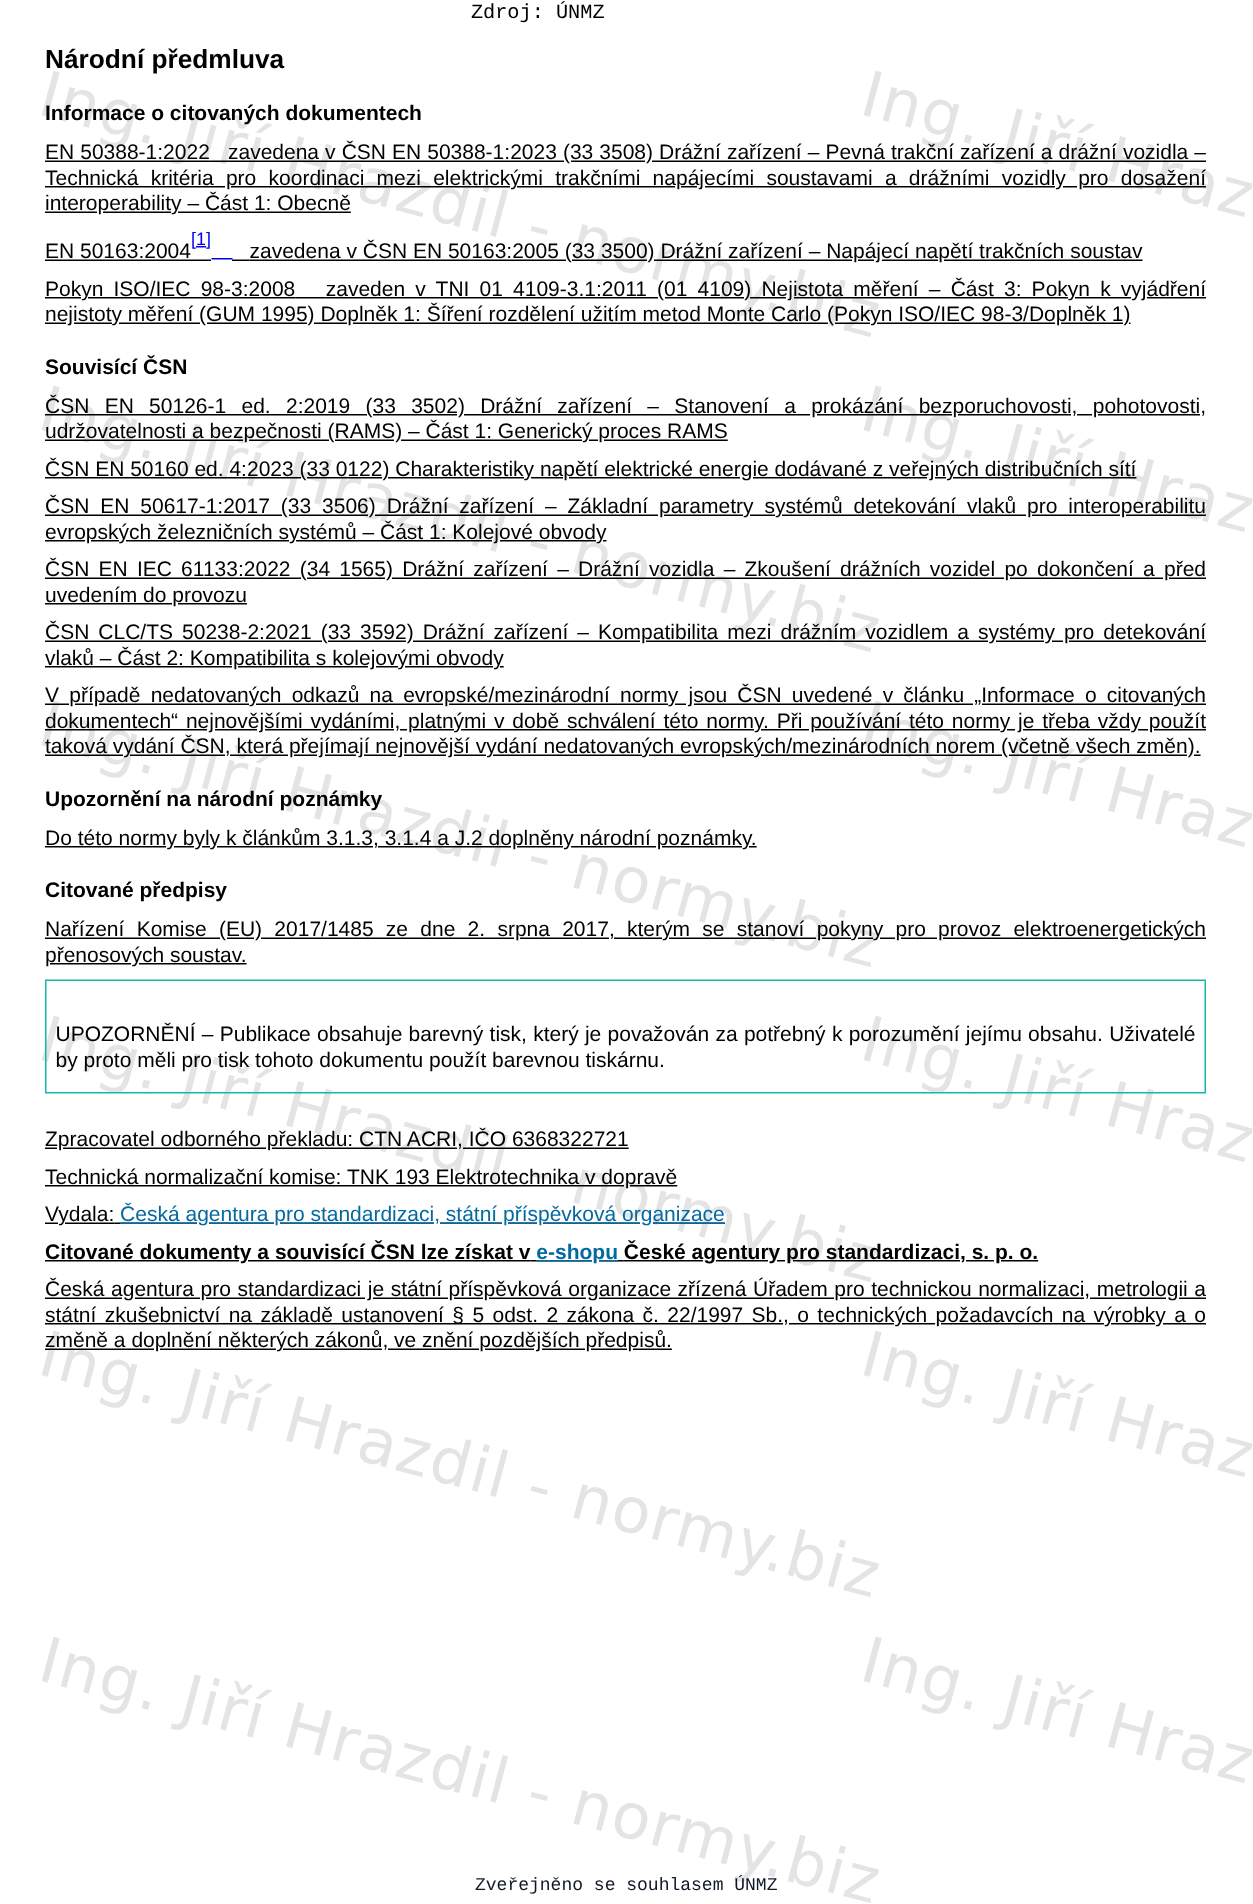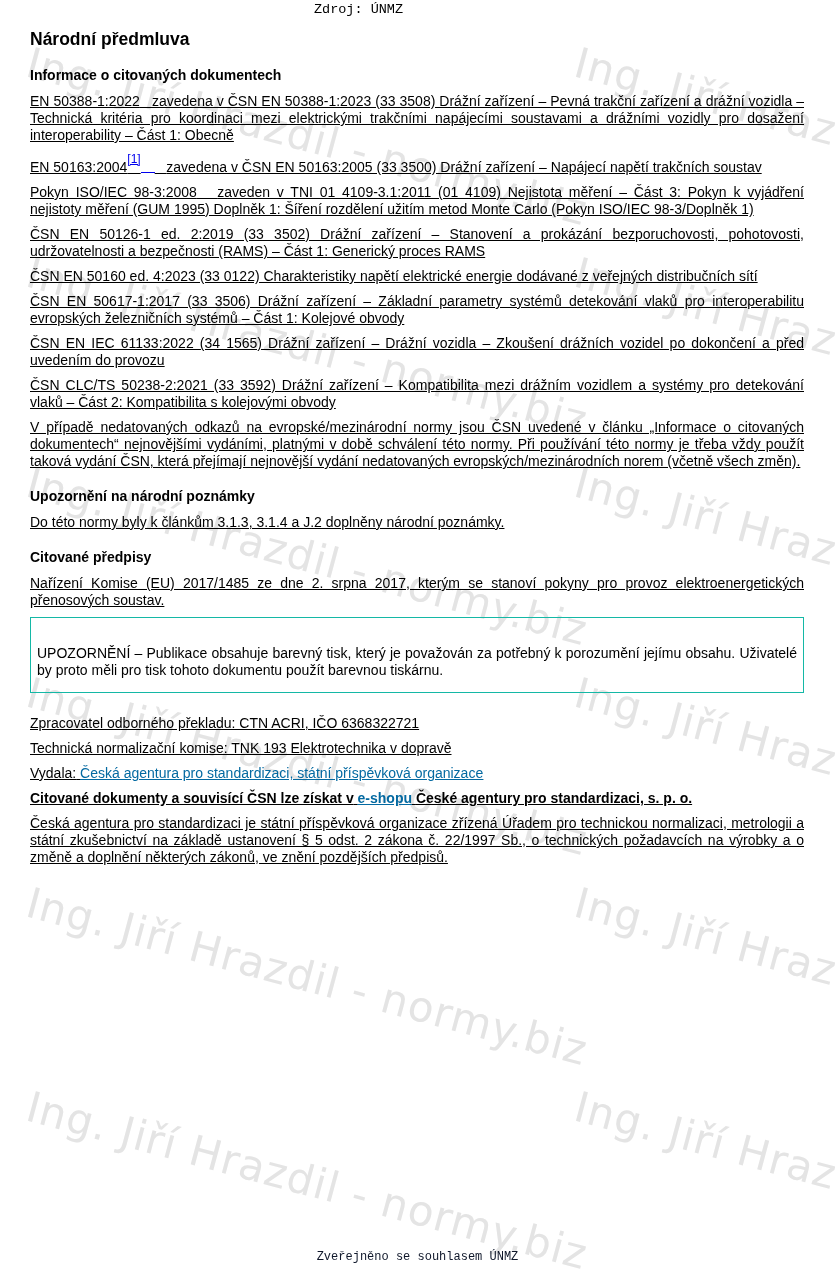--- a/index.html
+++ b/index.html
@@ -69,20 +69,21 @@
   <p>
     <span>EN 50388-1:2022</span>&nbsp;&nbsp;&nbsp;<span>zavedena v ČSN EN 50388-1:2023 (33 3508) Drážní zařízení – Pevná trakční zařízení a drážní vozidla – Technická kritéria pro koordinaci mezi elektrickými trakčními napájecími soustavami a drážními vozidly pro dosažení interoperability – Část 1: Obecně</span>
   </p>
   <p style="margin-top:14px;">
     <span>EN 50163:2004</span><sup class="fn"><a href="#">[1]</a></sup><span class="fn-tail"></span>&nbsp;&nbsp;&nbsp;<span>zavedena v ČSN EN 50163:2005 (33 3500) Drážní zařízení – Napájecí napětí trakčních soustav</span>
   </p>
   <p>
     <span>Pokyn ISO/IEC 98-3:2008</span>&nbsp;&nbsp;&nbsp;<span>zaveden v TNI 01 4109-3.1:2011 (01 4109) Nejistota měření – Část 3: Pokyn k vyjádření nejistoty měření (GUM 1995) Doplněk 1: Šíření rozdělení užitím metod Monte Carlo (Pokyn ISO/IEC 98-3/Doplněk 1)</span>
   </p>
 
+  <h2>Souvisící ČSN</h2>
   <p>ČSN EN 50126-1 ed. 2:2019 (33 3502)  Drážní zařízení – Stanovení a prokázání bezporuchovosti, pohotovosti, udržovatelnosti a bezpečnosti (RAMS) – Část 1: Generický proces RAMS</p>
   <p>ČSN EN 50160 ed. 4:2023 (33 0122)  Charakteristiky napětí elektrické energie dodávané z veřejných distribučních sítí</p>
   <p>ČSN EN 50617-1:2017 (33 3506) Drážní zařízení – Základní parametry systémů detekování vlaků pro interoperabilitu evropských železničních systémů – Část 1: Kolejové obvody</p>
   <p>ČSN EN IEC 61133:2022 (34 1565)  Drážní zařízení – Drážní vozidla – Zkoušení drážních vozidel po dokončení a před uvedením do provozu</p>
   <p>ČSN CLC/TS 50238-2:2021 (33 3592)  Drážní zařízení – Kompatibilita mezi drážním vozidlem a systémy pro detekování vlaků – Část 2: Kompatibilita s kolejovými obvody</p>
 
   <p>V případě nedatovaných odkazů na evropské/mezinárodní normy jsou ČSN uvedené v článku „Informace o citovaných dokumentech“ nejnovějšími vydáními, platnými v době schválení této normy. Při používání této normy je třeba vždy použít taková vydání ČSN, která přejímají nejnovější vydání nedatovaných evropských/mezinárodních norem (včetně všech změn).</p>
 
   <h2>Upozornění na národní poznámky</h2>
   <p>Do této normy byly k článkům 3.1.3, 3.1.4 a J.2 doplněny národní poznámky.</p>

